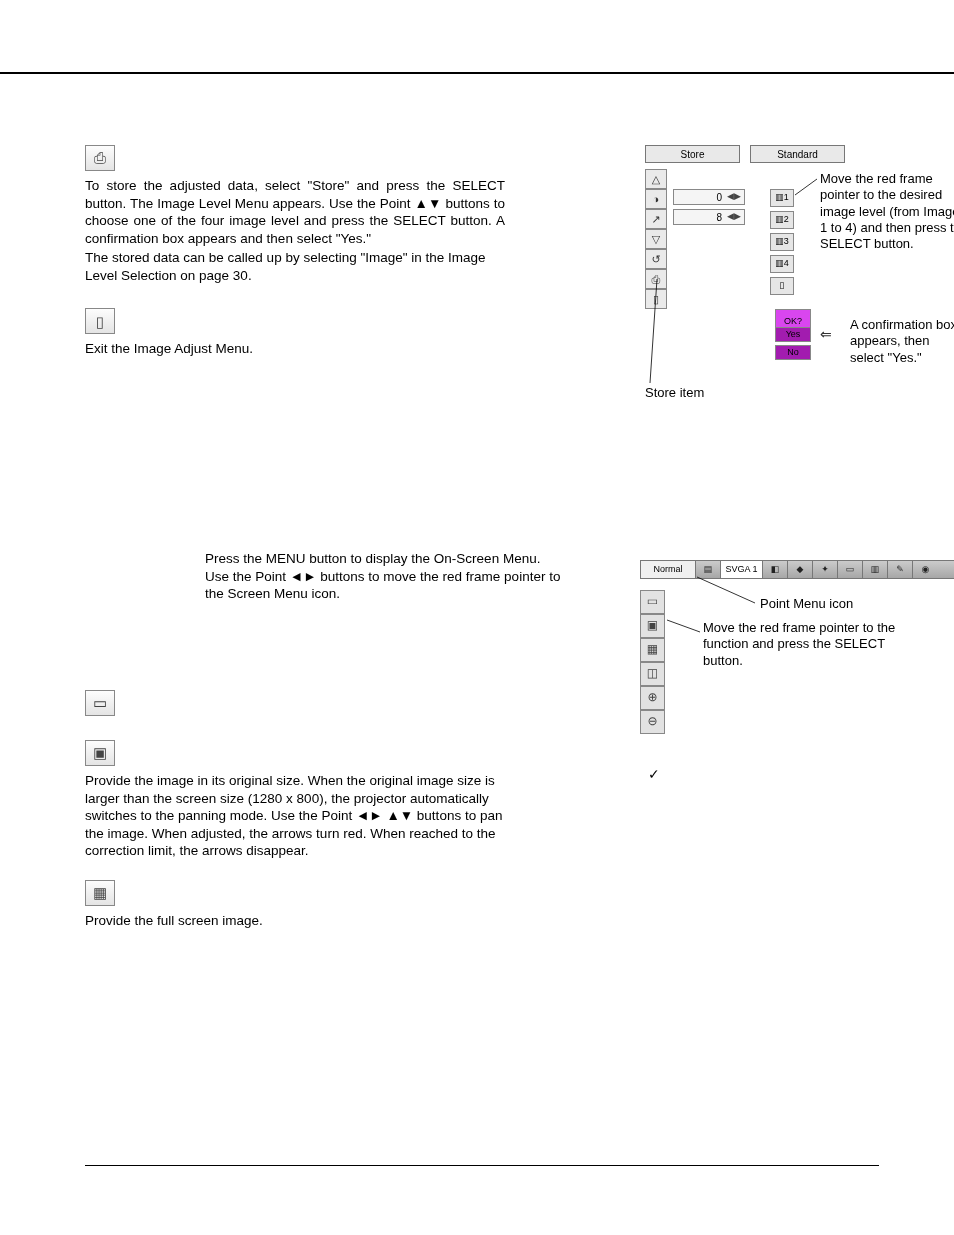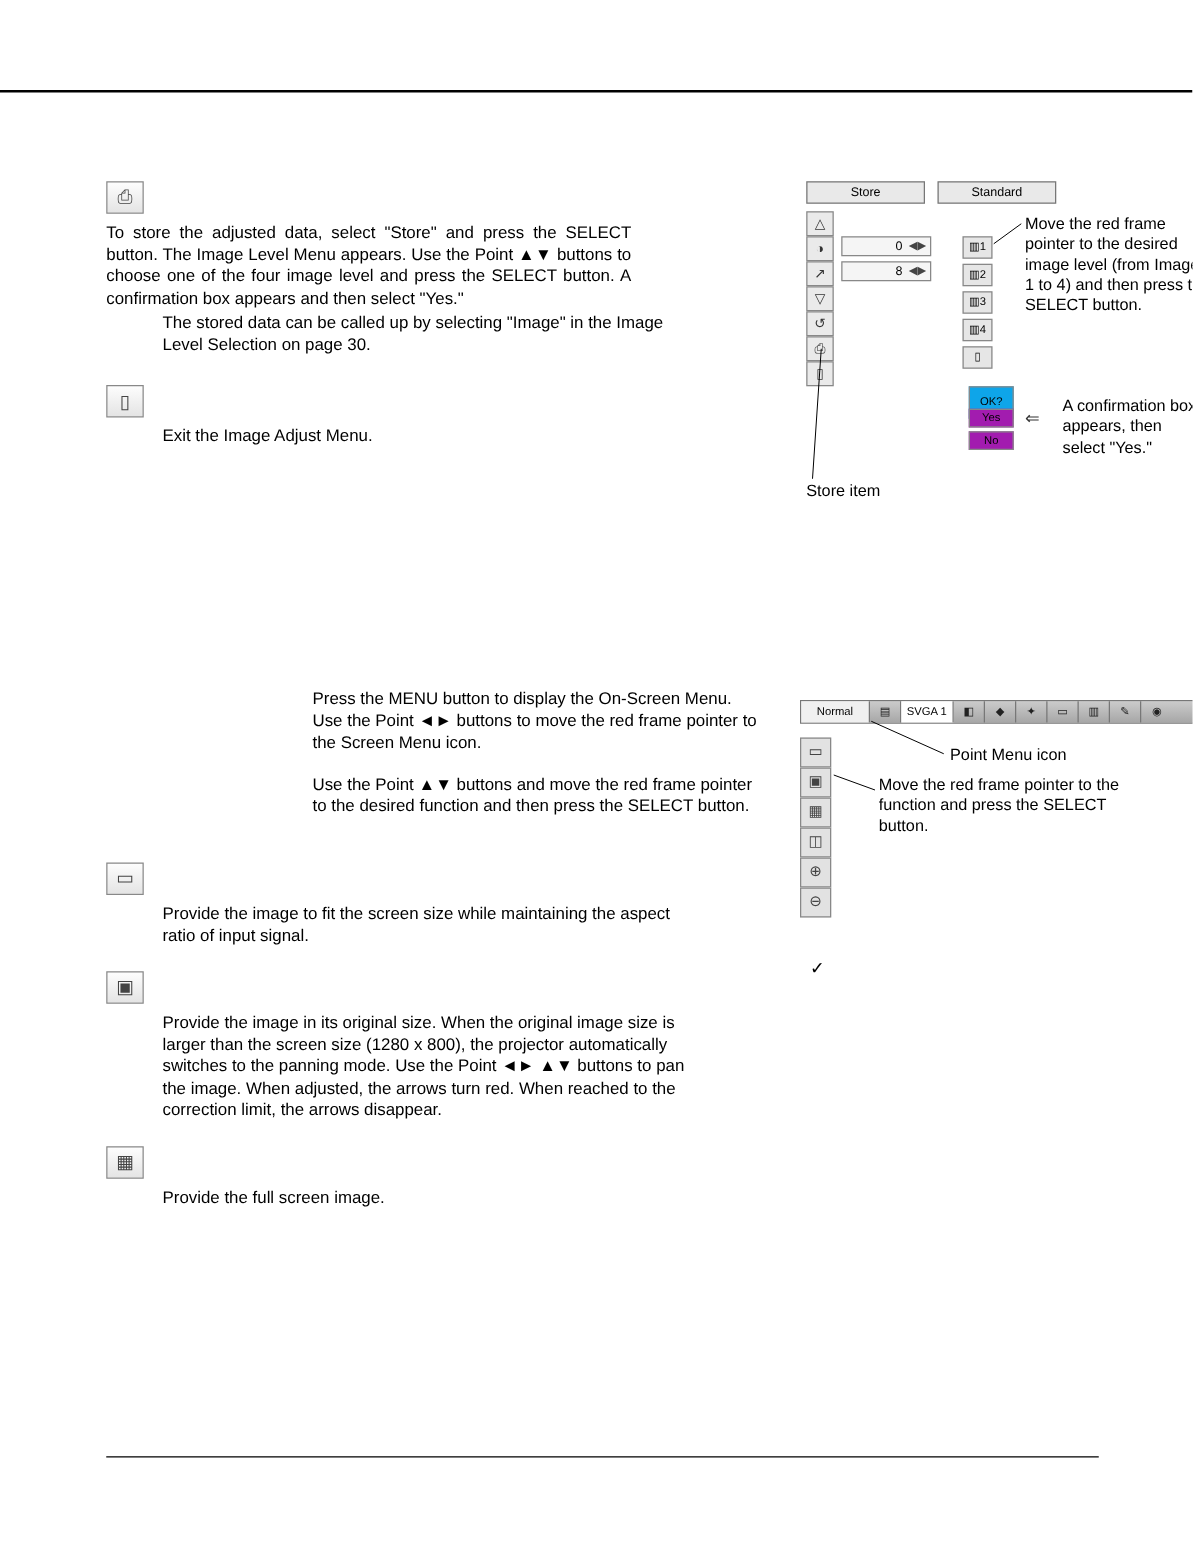--- a/index.html
+++ b/index.html
@@ -23,42 +23,42 @@
   .icon-box {
     width: 30px; height: 26px;
     background: linear-gradient(#fdfdfd, #e4e4e4);
     border: 1px solid #888;
     display: inline-flex; align-items: center; justify-content: center;
     font-size: 15px; color: #444;
     margin-bottom: 6px;
   }
 
   p.body { text-align: justify; width: 420px; margin-bottom: 2px; }
-  p.body.n { text-align: left; margin-left: 45px; }
+  p.body.n { text-align: left; }
 
   
   .illus1 { position:absolute; left:560px; top:0; width:320px; }
   .titlebar-row { display:flex; height:18px; }
   .titlebar-cell { width:95px; border:1px solid #777; background:#e9e9e9;
     font-size:10px; display:flex; align-items:center; justify-content:center; }
   .titlebar-gap { width:10px; }
   .menu-col { position:absolute; left:0; top:24px; width:22px; }
   .menu-col .sq, .menu-col .sq2 {
     width:22px; height:20px; border:1px solid #888; background:#eaeaea;
     display:flex; align-items:center; justify-content:center;
     font-size:11px; color:#333; margin-bottom:0;
   }
   .param-row { position:absolute; height:16px; border:1px solid #888; background:#f5f5f5;
     display:flex; align-items:center; }
   .param-row .val { width:50px; text-align:right; font-size:10px; padding-right:2px; }
   .param-row .arr { width:20px; font-size:9px; text-align:center; color:#444; }
   .img-lvl { position:absolute; width:24px; height:18px; border:1px solid #888;
     background:#e6e6e6; font-size:9px; display:flex; align-items:center; justify-content:center; }
   .ok-box { position:absolute; left:130px; top:164px; width:36px; height:26px;
-    border:1px solid #888; background:#0ea5e9; font-size:9px;
+    border:1px solid #888; background:#d946ef; font-size:9px;
     display:flex; align-items:center; justify-content:center; }
   .yn { position:absolute; width:36px; height:15px; border:1px solid #888; background:#a21caf;
     font-size:9px; display:flex; align-items:center; justify-content:center; }
   .arrow-left { position:absolute; font-size:14px; color:#333; }
   .cap { font-size:13px; position:absolute; line-height:1.25; }
   svg.lead { position:absolute; overflow:visible; pointer-events:none; }
 
   
   .illus2 { position:absolute; left:555px; top:415px; width:320px; }
   .topbar { height:19px; display:flex; border:1px solid #777; background:linear-gradient(#cbcbcb,#a7a7a7); }
@@ -141,26 +141,24 @@
     <div class="cap" style="left:205px; top:172px; width:115px;">A confirmation box appears, then select "Yes."</div>
     <div class="cap" style="left:0; top:240px; width:180px;">
       <span>Store item</span><br>
     </div>
   </div>
 
 
   <div class="steps">
     <p class="body n" style="width:360px;">Press the MENU button to display the On-Screen Menu. Use the Point ◄► buttons to move the red frame pointer to the Screen Menu icon.</p>
     <div style="height:14px"></div>
-    <p class="body n" style="width:360px;">Use the Point ▲▼ buttons and move the red frame pointer to the desired function and then press the SELECT button.</p>
   </div>
 
   <div class="sec2">
     <div class="icon-box">▭</div>
-    <p class="body n">Provide the image to fit the screen size while maintaining the aspect ratio of input signal.</p>
     <div style="height:18px"></div>
 
     <div class="icon-box">▣</div>
     <p class="body n" style="width:430px;">Provide the image in its original size. When the original image size is larger than the screen size (1280 x 800), the projector automatically switches to the panning mode. Use the Point ◄► ▲▼ buttons to pan the image. When adjusted, the arrows turn red. When reached to the correction limit, the arrows disappear.</p>
     <div style="height:18px"></div>
 
     <div class="icon-box">▦</div>
     <p class="body n">Provide the full screen image.</p>
   </div>
 

